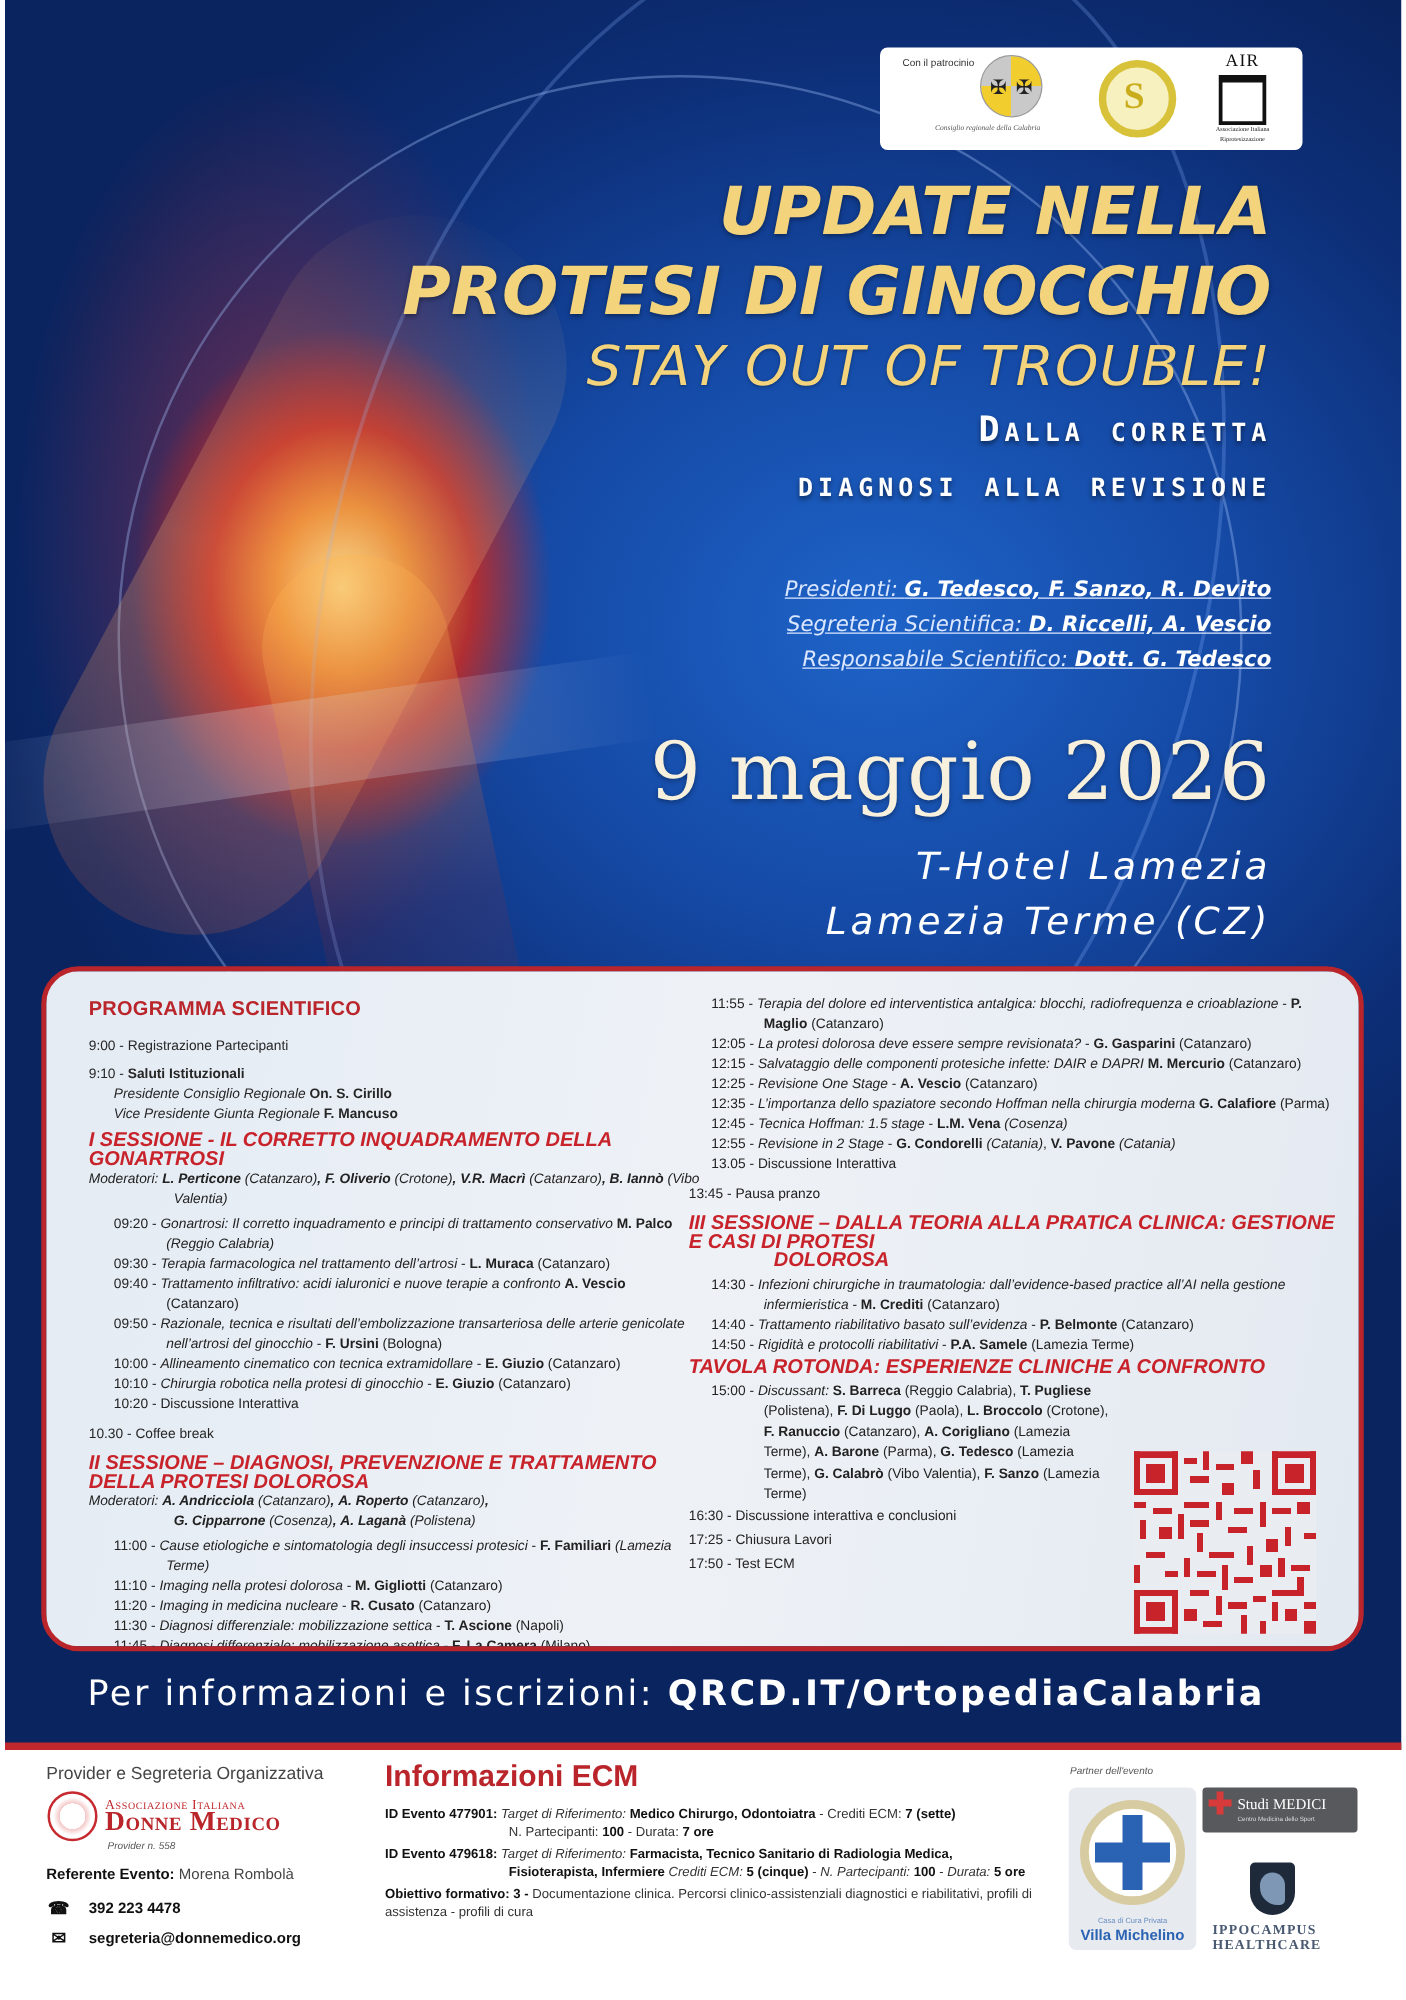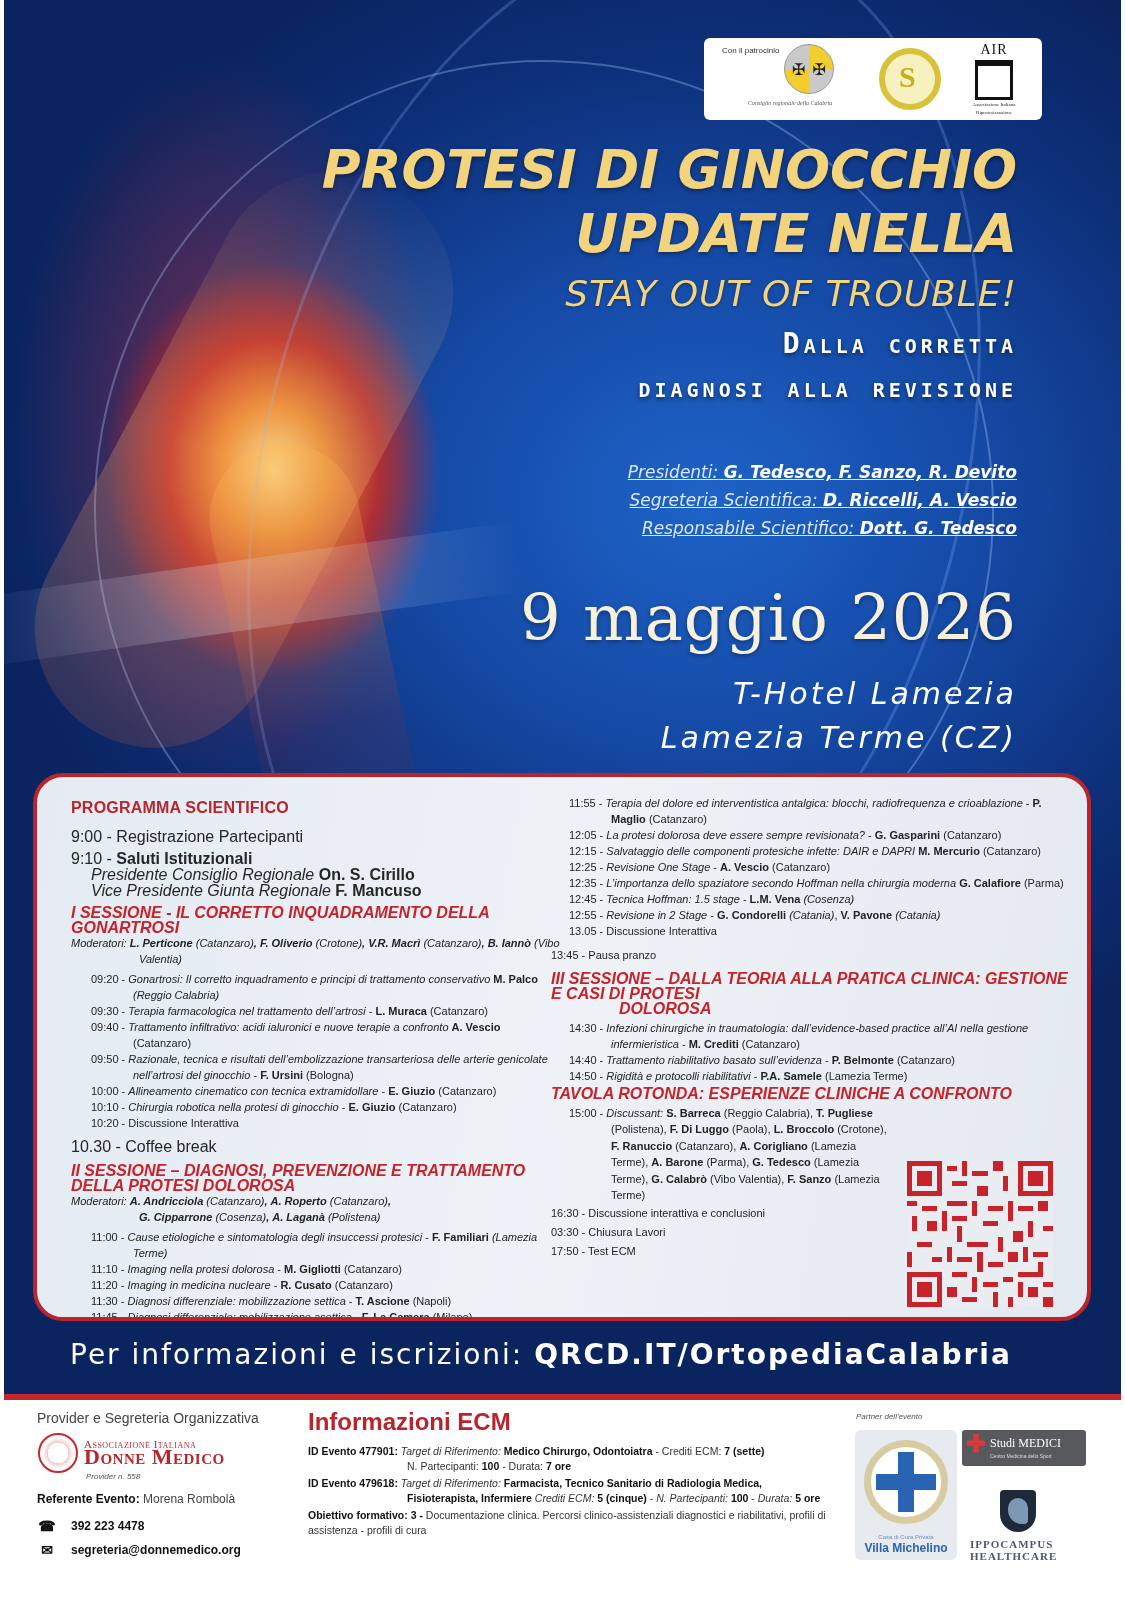--- a/index.html
+++ b/index.html
@@ -47,21 +47,21 @@
   .logo-air { position: absolute; left: 252px; top: 4px; width: 76px; height: 74px; text-align: center; }
   .logo-air .air { font-family: "Liberation Serif", serif; font-size: 14px; color: #111; letter-spacing: 1px; }
   .logo-air .col { margin: 2px auto 0; width: 38px; height: 40px; border: 3px solid #111; border-top-width: 6px; }
   .logo-air .cap { font-size: 5px; color: #222; margin-top: 2px; line-height: 6px; font-family: "Liberation Serif", serif; }
 
   
   .title-block { position: absolute; right: 104px; top: 138px; text-align: right; }
   .title-1 { font-family: "DejaVu Sans", sans-serif; font-weight: bold; font-style: italic; color: #f3d47c;
     font-size: 53px; line-height: 64px; letter-spacing: 0px; text-shadow: 0 2px 4px rgba(0,0,0,0.4); }
   .title-2 { font-family: "DejaVu Sans", sans-serif; font-weight: 300; font-style: italic; color: #f3d47c;
-    font-size: 36px; line-height: 56px; letter-spacing: 1px; text-shadow: 0 1px 3px rgba(0,0,0,0.35); }
+    font-size: 44px; line-height: 56px; letter-spacing: 1px; text-shadow: 0 1px 3px rgba(0,0,0,0.35); }
   .title-3 { font-family: "DejaVu Sans Mono", monospace; font-weight: bold; color: #ffffff;
     font-size: 28px; line-height: 44px; letter-spacing: 4px; text-shadow: 0 2px 4px rgba(0,0,0,0.5); font-variant: small-caps; }
 
   .committee { position: absolute; right: 104px; top: 458px; text-align: right; color: #dbe7ff; font-style: italic;
     font-family: "DejaVu Sans", sans-serif; font-size: 17px; line-height: 28px; text-decoration: underline; }
   .committee b { color: #ffffff; font-weight: bold; }
 
   .date { position: absolute; right: 104px; top: 582px; font-family: "DejaVu Serif", serif; color: #f6f0dc;
     font-size: 64px; line-height: 72px; letter-spacing: 1px; text-shadow: 0 2px 4px rgba(0,0,0,0.35); }
   .venue { position: absolute; right: 104px; top: 672px; text-align: right; color: #ffffff; font-style: italic;
@@ -69,21 +69,21 @@
 
   
   .program {
     position: absolute; left: 33px; top: 773px; width: 1058px; height: 548px;
     background: linear-gradient(100deg, #e4ebf3 0%, #eef2f7 50%, #e3e9f0 100%);
     border: 4px solid #b9252b; border-radius: 30px; overflow: hidden;
   }
   .col-left { position: absolute; left: 34px; top: 22px; width: 490px; }
   .col-right { position: absolute; left: 514px; top: 18px; width: 520px; }
   .prog-title { color: #b9252b; font-weight: bold; font-size: 16px; margin-bottom: 12px; letter-spacing: 0.2px; }
-  .item { font-size: 16px; line-height: 16px; color: #262626; }
+  .item { font-size: 11px; line-height: 16px; color: #262626; }
   .item.gap { margin-top: 6px; }
   .item i { font-style: italic; }
   .item b { font-weight: bold; }
   .sub { padding-left: 20px; }
   .session { color: #c8232b; font-weight: bold; font-style: italic; font-size: 16px; line-height: 15px; margin-top: 6px; }
   .mods { font-size: 11px; line-height: 16px; padding-left: 68px; text-indent: -68px; }
   .mods i { font-style: italic; }
   .talk { font-size: 11px; line-height: 16px; padding-left: 62px; text-indent: -42px; }
   .r-talk { padding-left: 60px; text-indent: -42px; font-size: 11px; line-height: 16px; }
   .r-plain { font-size: 11px; line-height: 16px; }
@@ -164,22 +164,22 @@
         </div>
       <div class="logo-air">
         <div class="air">AIR</div>
         <div class="col"></div>
         <div class="cap">Associazione Italiana</div>
         <div class="cap">Riprotesizzazione</div>
       </div>
     </div>
 
     <div class="title-block">
+      <div class="title-1">UPDATE NELLA</div>
       <div class="title-1">PROTESI DI GINOCCHIO</div>
-      <div class="title-1">UPDATE NELLA</div>
       <div class="title-2">STAY OUT OF TROUBLE!</div>
       <div class="title-3">Dalla corretta</div>
       <div class="title-3">diagnosi alla revisione</div>
     </div>
 
     <div class="committee">
       <div><span>Presidenti:</span> <b>G. Tedesco, F. Sanzo, R. Devito</b></div>
       <div><span>Segreteria Scientifica:</span> <b>D. Riccelli, A. Vescio</b></div>
       <div><span>Responsabile Scientifico:</span> <b>Dott. G. Tedesco</b></div>
     </div>
@@ -265,21 +265,21 @@
         <b>F. Di Luggo</b> <span>(Paola)</span>,
         <b>L. Broccolo</b> <span>(Crotone)</span>,
         <b>F. Ranuccio</b> <span>(Catanzaro)</span>,
         <b>A. Corigliano</b> <span>(Lamezia Terme)</span>,
         <b>A. Barone</b> <span>(Parma)</span>,
         <b>G. Tedesco</b> <span>(Lamezia Terme)</span>,
         <b>G. Calabrò</b> <span>(Vibo Valentia)</span>,
         <b>F. Sanzo</b> <span>(Lamezia Terme)</span>
       </div>
       <div class="r-plain" style="margin-top:2px"><span>16:30</span> - <span>Discussione interattiva e conclusioni</span></div>
-      <div class="r-plain" style="margin-top:3px"><span>03:30</span> - <span>Chiusura Lavori</span></div>
+      <div class="r-plain" style="margin-top:3px"><span>17:25</span> - <span>Chiusura Lavori</span></div>
       <div class="r-plain" style="margin-top:3px"><span>17:50</span> - <span>Test ECM</span></div>
     </div>
 
     <svg class="qr" viewBox="0 0 29 29" shape-rendering="crispEdges">
       <rect width="29" height="29" fill="#e9edf2"></rect>
       <g fill="#c8232b">
         <rect x="0" y="0" width="7" height="1"></rect>
           <rect x="0" y="6" width="7" height="1"></rect>
           <rect x="0" y="0" width="1" height="7"></rect>
           <rect x="6" y="0" width="1" height="7"></rect>

